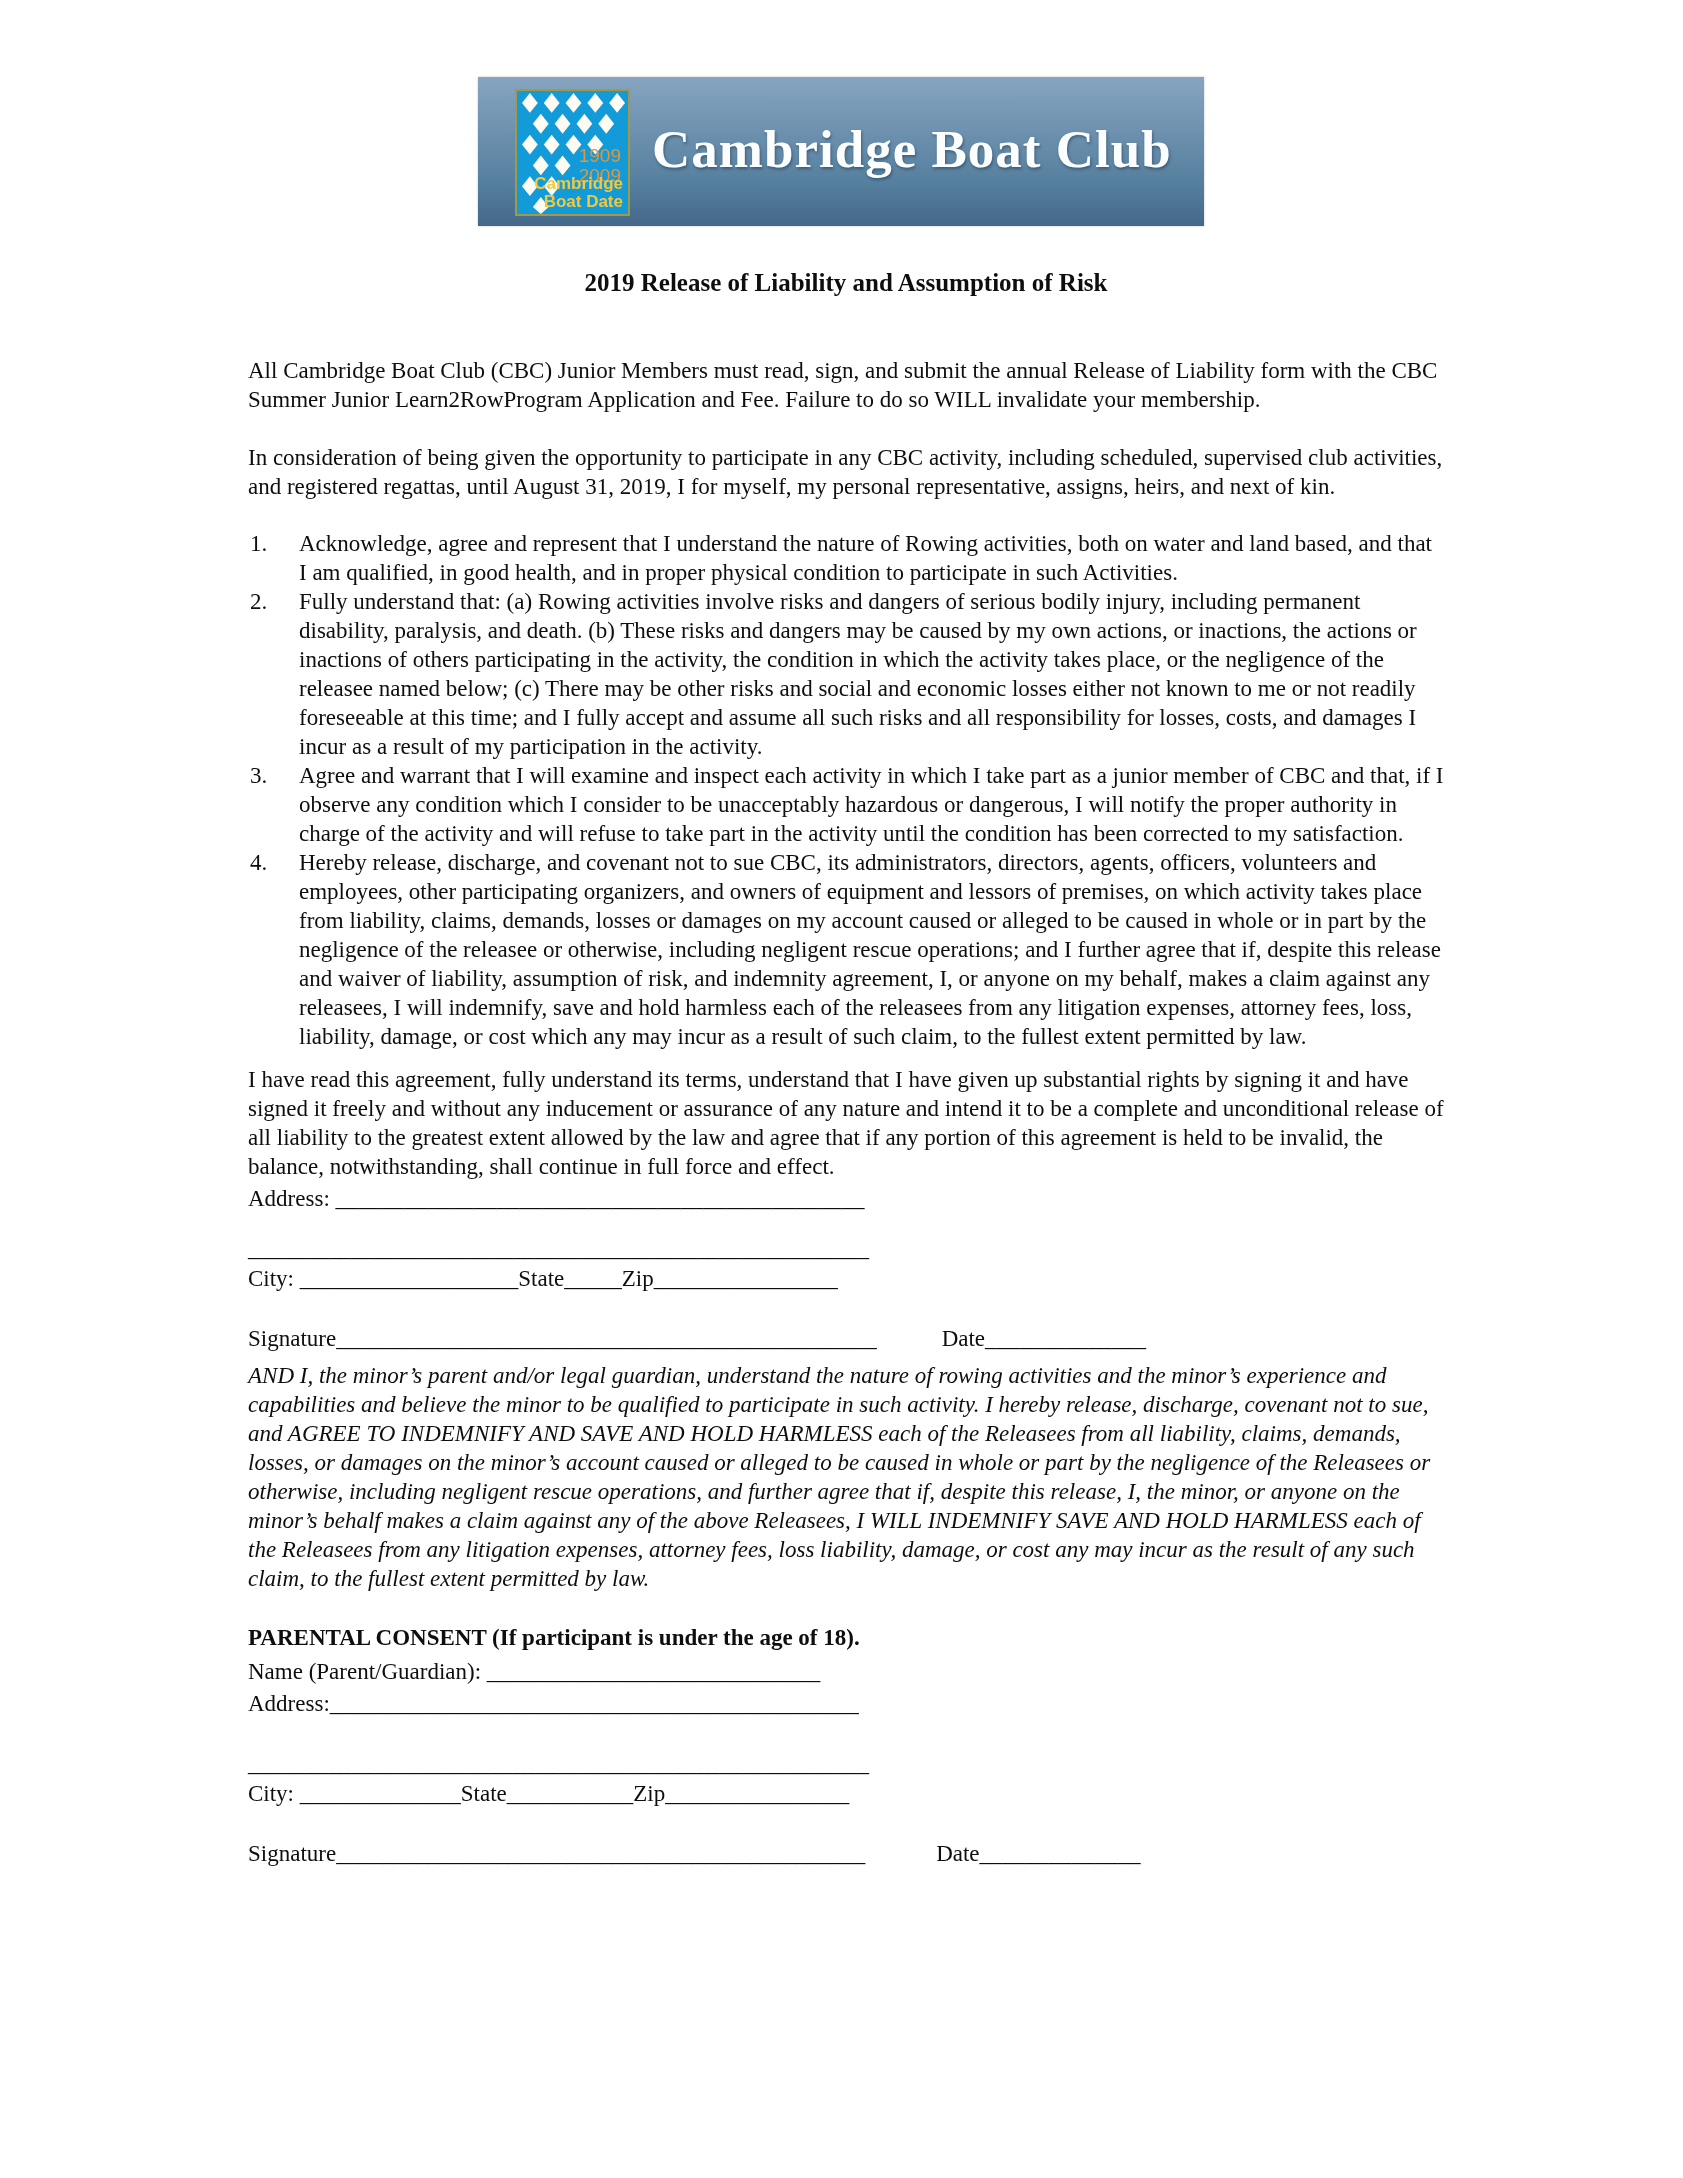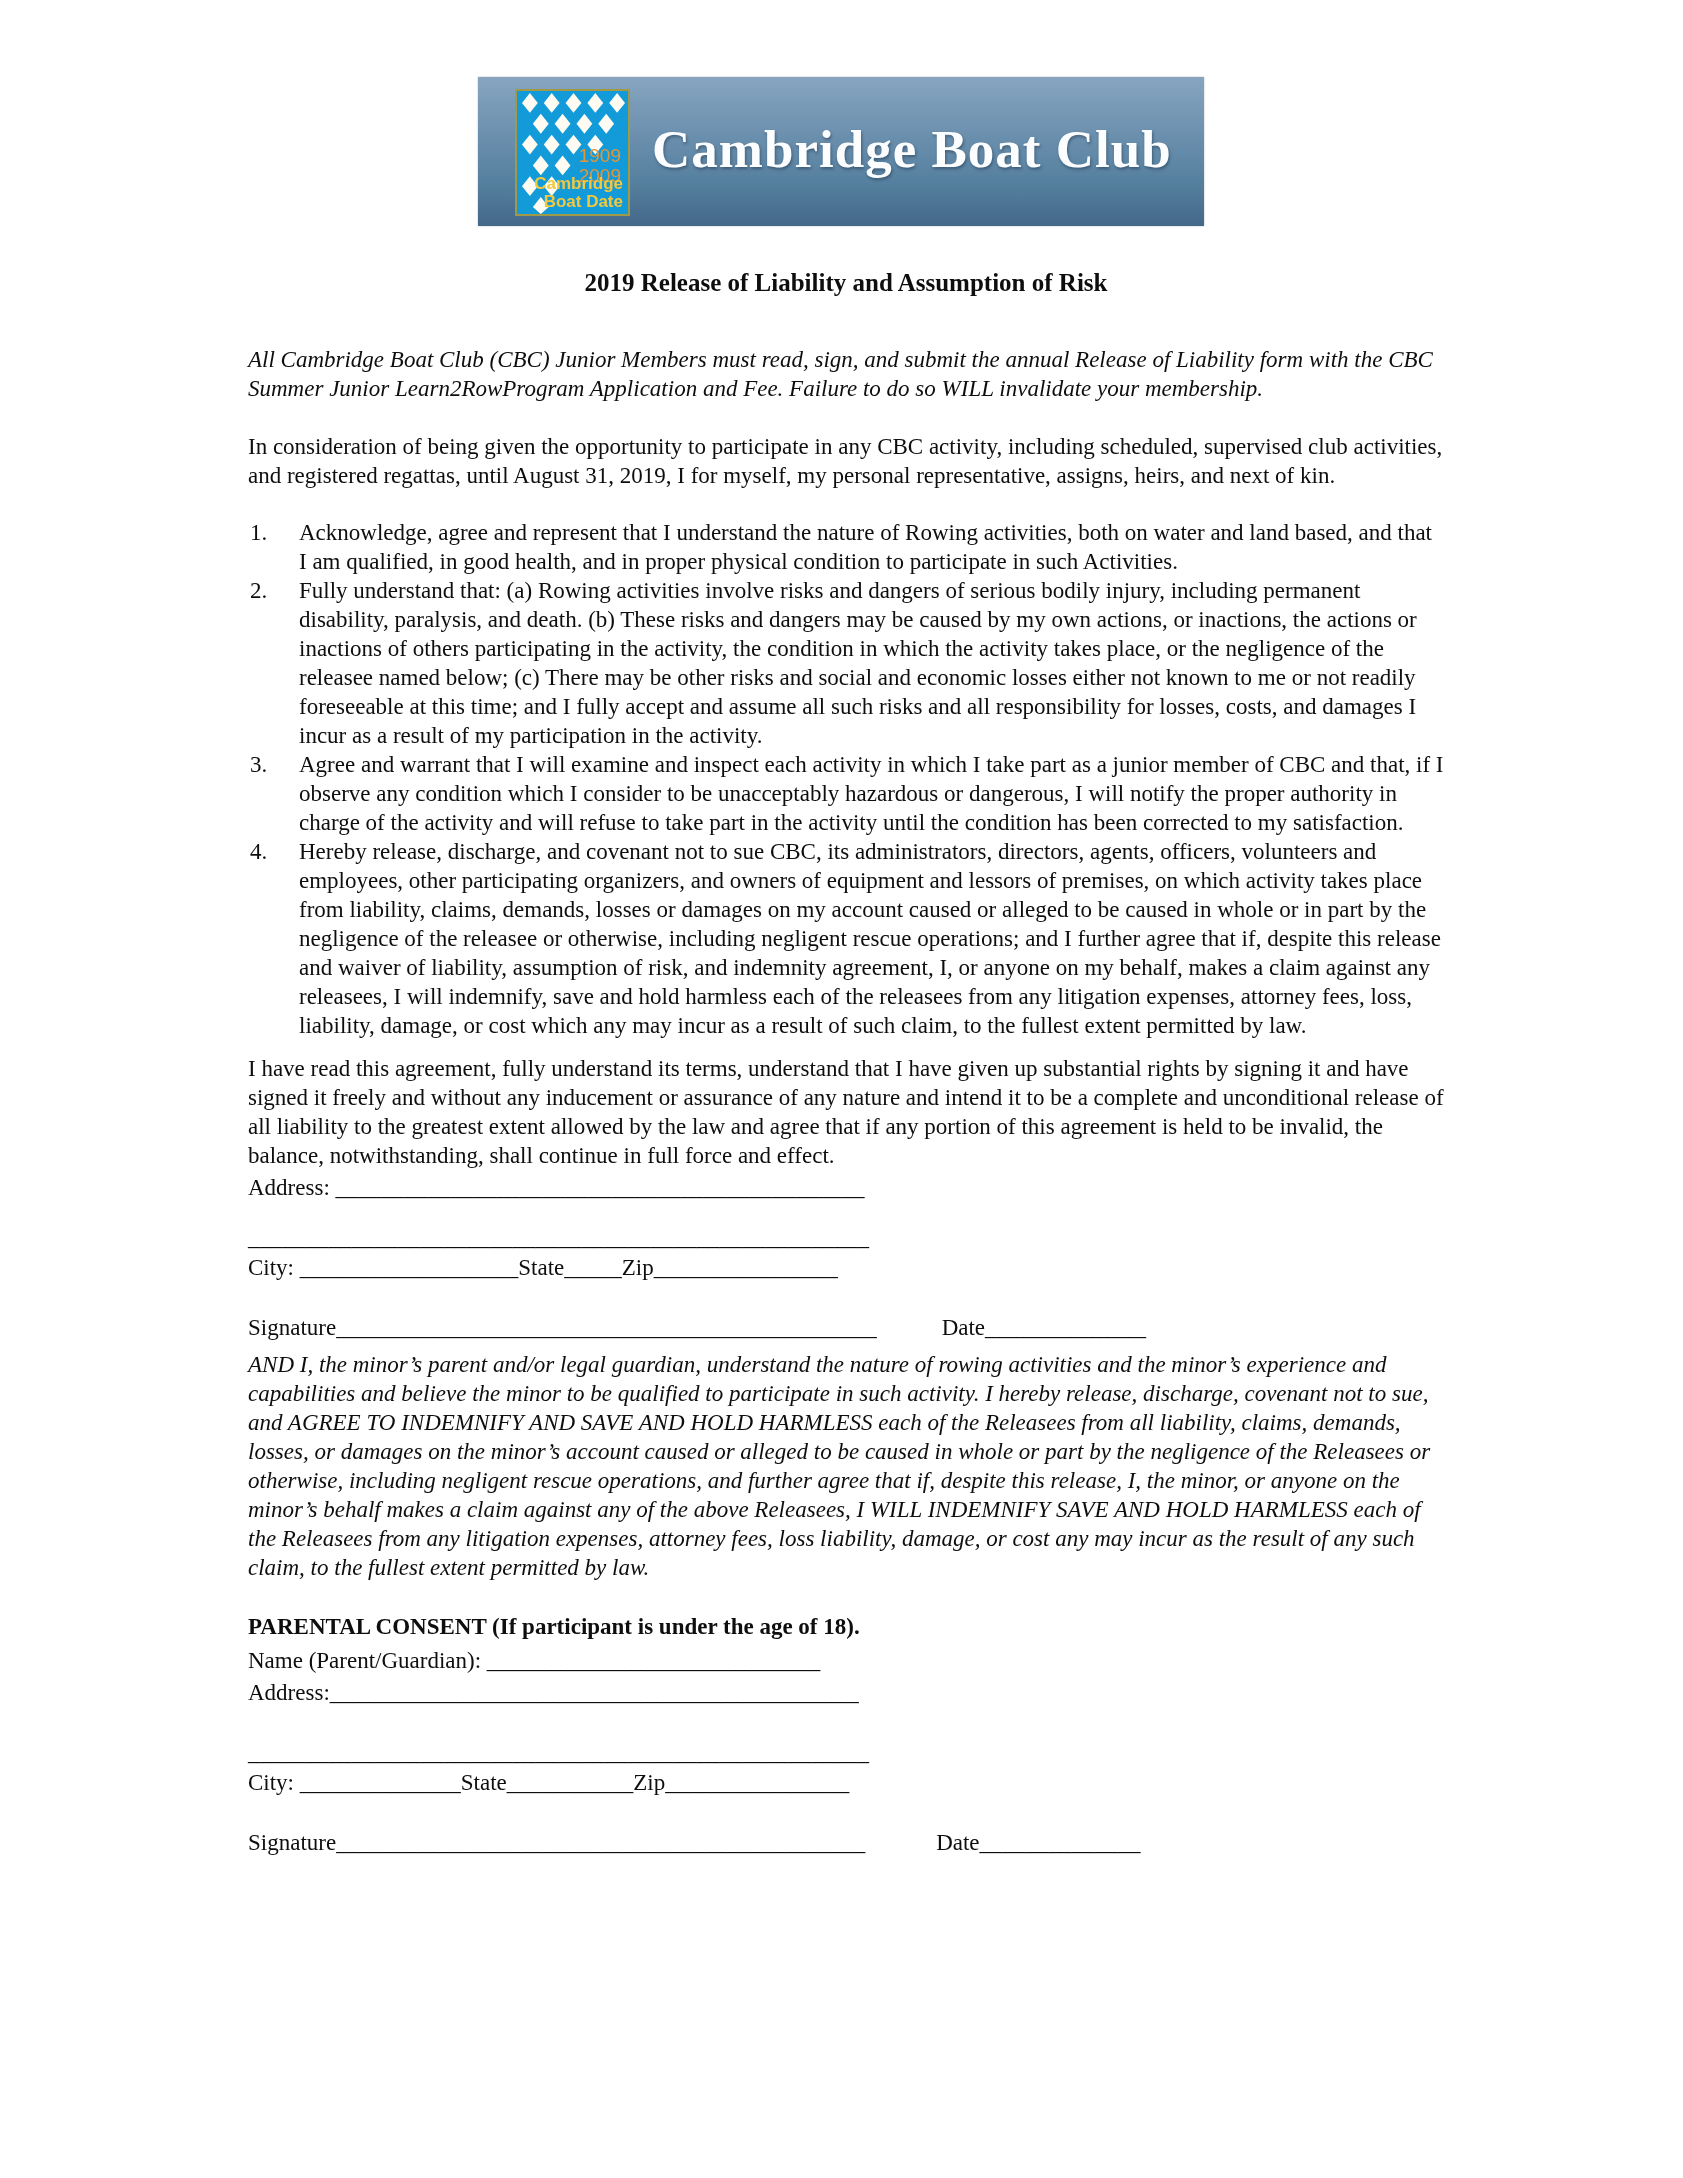--- a/index.html
+++ b/index.html
@@ -47,21 +47,21 @@
   
   .content{
     position:absolute;left:248px;top:0;width:1196px;
     font-size:23px;line-height:29px;
   }
   .doc-title{
     margin:265px 0 0 0;
     font-size:25px;line-height:36px;font-weight:bold;text-align:center;
   }
   .para{margin:0;}
-  .p1{margin-top:44px;font-style:italic;}
+  .p1{margin-top:55px;}
   .p2{margin-top:29px;}
   .ack{margin-top:14px;}
   .guardian{margin-top:8px;font-style:italic;}
   .numlist{margin-top:28px;}
   .li{display:flex;}
   .li .num{width:51px;flex:0 0 51px;box-sizing:border-box;padding-left:2px;}
   .li .txt{flex:1;}
   
   .fline{margin:0;white-space:nowrap;}
   .f-name{margin-top:36px;}

